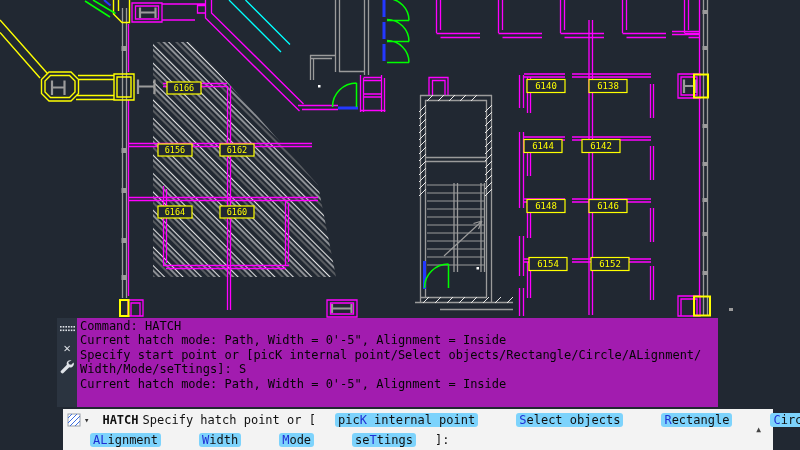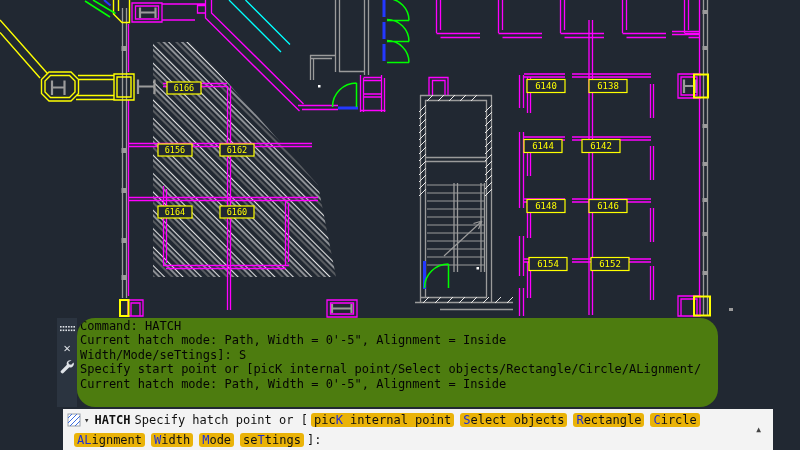--- a/index.html
+++ b/index.html
@@ -5,29 +5,29 @@
   html,body{margin:0;padding:0;}
   body{width:800px;height:450px;position:relative;overflow:hidden;background:#212832;
        font-family:"DejaVu Sans Mono","Liberation Mono",monospace;}
   #viewport{position:absolute;left:0;top:0;}
   
   #cmd-history{position:absolute;left:57px;top:318px;width:661px;height:89px;display:flex;}
   #strip{width:20px;background:#2b3440;display:flex;flex-direction:column;align-items:center;
          padding-top:4px;gap:5px;flex:none;}
   #strip .sicon{width:16px;height:14px;display:flex;align-items:center;justify-content:center;
          color:#dfe3e8;font-size:12px;line-height:12px;cursor:pointer;}
-  #hist-text{flex:1;background:#4d7c0f;color:#050505;font-size:12px;line-height:14.4px;
-         padding:1px 0 0 3px;white-space:pre;overflow:hidden;border-radius:18px;}
+  #hist-text{flex:1;background:#a21caf;color:#050505;font-size:12px;line-height:14.4px;
+         padding:1px 0 0 3px;white-space:pre;overflow:hidden;}
   
   #cmd-input{position:absolute;left:63px;top:409px;width:710px;height:41px;background:#f3f3f3;
          color:#111;font-size:12px;padding:1px 4px;box-sizing:border-box;}
   .inrow{height:20px;display:flex;align-items:center;white-space:pre;}
-  .chip{background:#eab308;border-radius:3px;padding:0 3px;margin:0 3px;cursor:pointer;}
+  .chip{background:#7dd3fc;border-radius:3px;padding:0 3px;margin:0 19px;cursor:pointer;}
   .chip .key{color:#1f2fd4;}
-  .cmdname{font-weight:bold;margin:0 4px 0 5px;}
+  .cmdname{font-weight:bold;margin:0 4px 0 13px;}
   #dd-arrow{color:#333;font-size:9px;margin-left:2px;}
   #scroll-up{position:absolute;right:12px;top:16px;color:#444;font-size:8px;cursor:pointer;}
 </style>
 </head>
 <body>
 
 <svg id="viewport" width="800" height="450" viewBox="0 0 800 450">
   <defs>
     <pattern id="hatchP" patternUnits="userSpaceOnUse" width="13" height="13" patternTransform="rotate(45)">
       <line x1="0" y1="1.5" x2="13" y2="1.5" stroke="#e6e6e6" stroke-width="1.1"></line>
@@ -231,21 +231,21 @@
         </g>
       </svg>
     </span>
     <span class="sicon">✕</span>
     <span class="sicon">
       <svg width="14" height="14" viewBox="0 0 14 14">
         <path fill="#dfe3e8" d="M12.6,2.1a3.4,3.4 0 0 0 -4.7,4.2 L2.3,11.9a1.7,1.7 0 1 0 2.4,2.4 L10.3,8.7a3.4,3.4 0 0 0 4.2,-4.7 L12.2,6.3 9.9,5.7 9.3,3.4 Z" transform="translate(-1,-1.5)"></path>
       </svg>
     </span>
   </div>
-  <div id="hist-text"><div>Command: HATCH</div><div>Current hatch mode: Path, Width = 0'-5", Alignment = Inside</div><div>Width/Mode/seTtings]: S</div><div>Specify start point or [picK internal point/Select objects/Rectangle/Circle/ALignment/</div><div>Current hatch mode: Path, Width = 0'-5", Alignment = Inside</div></div>
+  <div id="hist-text"><div>Command: HATCH</div><div>Current hatch mode: Path, Width = 0'-5", Alignment = Inside</div><div>Specify start point or [picK internal point/Select objects/Rectangle/Circle/ALignment/</div><div>Width/Mode/seTtings]: S</div><div>Current hatch mode: Path, Width = 0'-5", Alignment = Inside</div></div>
 </div>
 
 <div id="cmd-input">
   <div class="inrow" id="inrow1">
     <span style="display:inline-flex;margin-right:1px;">
       <svg width="14" height="14" viewBox="0 0 14 14">
         <rect x="1" y="1" width="12" height="12" fill="#ffffff" stroke="#9aa0a8"></rect>
         <path stroke="#3f6fe0" stroke-width="1" d="M1,5 L5,1 M1,10 L10,1 M3,13 L13,3 M8,13 L13,8"></path>
       </svg>
     </span>

